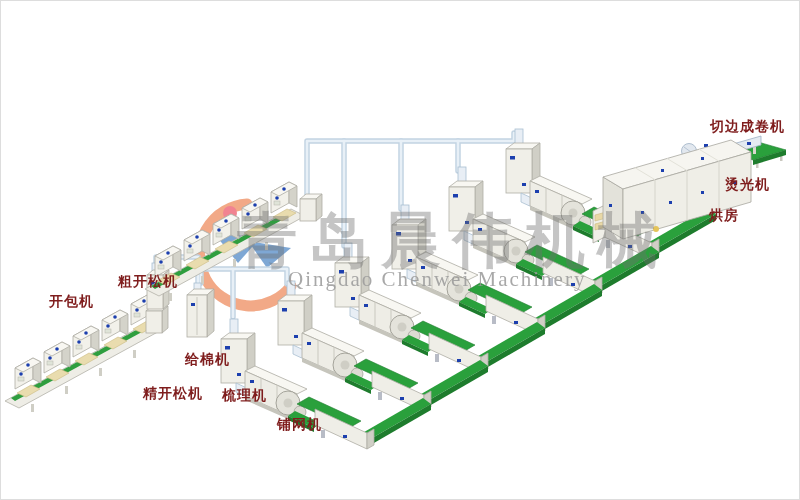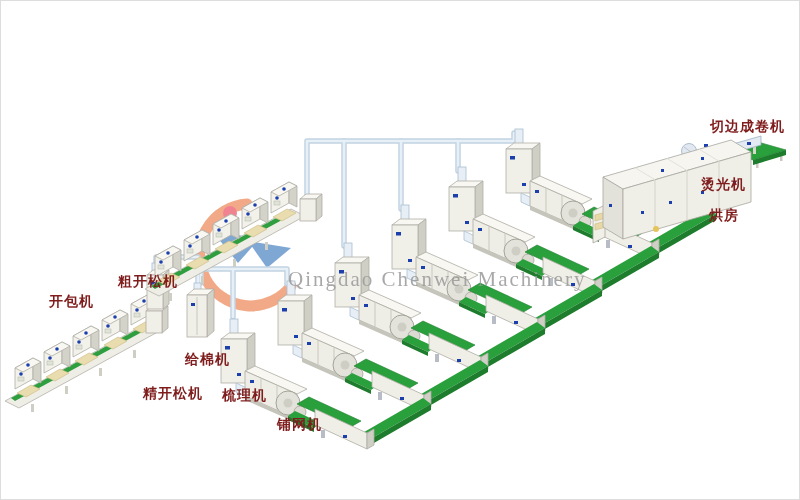--- a/index.html
+++ b/index.html
@@ -206,25 +206,26 @@
       <rect x="668" y="200" width="3" height="3" fill="#1c3fae"></rect>
       <rect x="700" y="190" width="3" height="3" fill="#1c3fae"></rect>
       <rect x="732" y="180" width="3" height="3" fill="#1c3fae"></rect>
       <rect x="660" y="168" width="3" height="3" fill="#1c3fae"></rect>
       <rect x="700" y="156" width="3" height="3" fill="#1c3fae"></rect>
       <rect x="608" y="203" width="3" height="3" fill="#1c3fae"></rect>
       <circle cx="655" cy="228" r="3" fill="#e5c45a"></circle>
     </g>
   </svg>
 
+  <div class="wm-zh">青岛晨伟机械</div>
   <div class="wm-en">Qingdao Chenwei Machinery</div>
 
 
   <div class="label" style="left:48px;  top:292px;">开包机</div>
   <div class="label" style="left:117px; top:272px;">粗开松机</div>
   <div class="label" style="left:142px; top:338px;margin-top:46px;">精开松机</div>
   <div class="label" style="left:184px; top:350px;">给棉机</div>
   <div class="label" style="left:221px; top:386px;text-align:center;">梳理机</div>
   <div class="label" style="left:276px; top:415px;">铺网机</div>
   <div class="label" style="left:708px; top:206px;">烘房</div>
-  <div class="label" style="left:700px; top:175px;">烫光机</div>
+  <div class="label" style="left:724px; top:175px;">烫光机</div>
   <div class="label" style="left:709px; top:117px;">切边成卷机</div>
 </div>
 
 </body></html>

